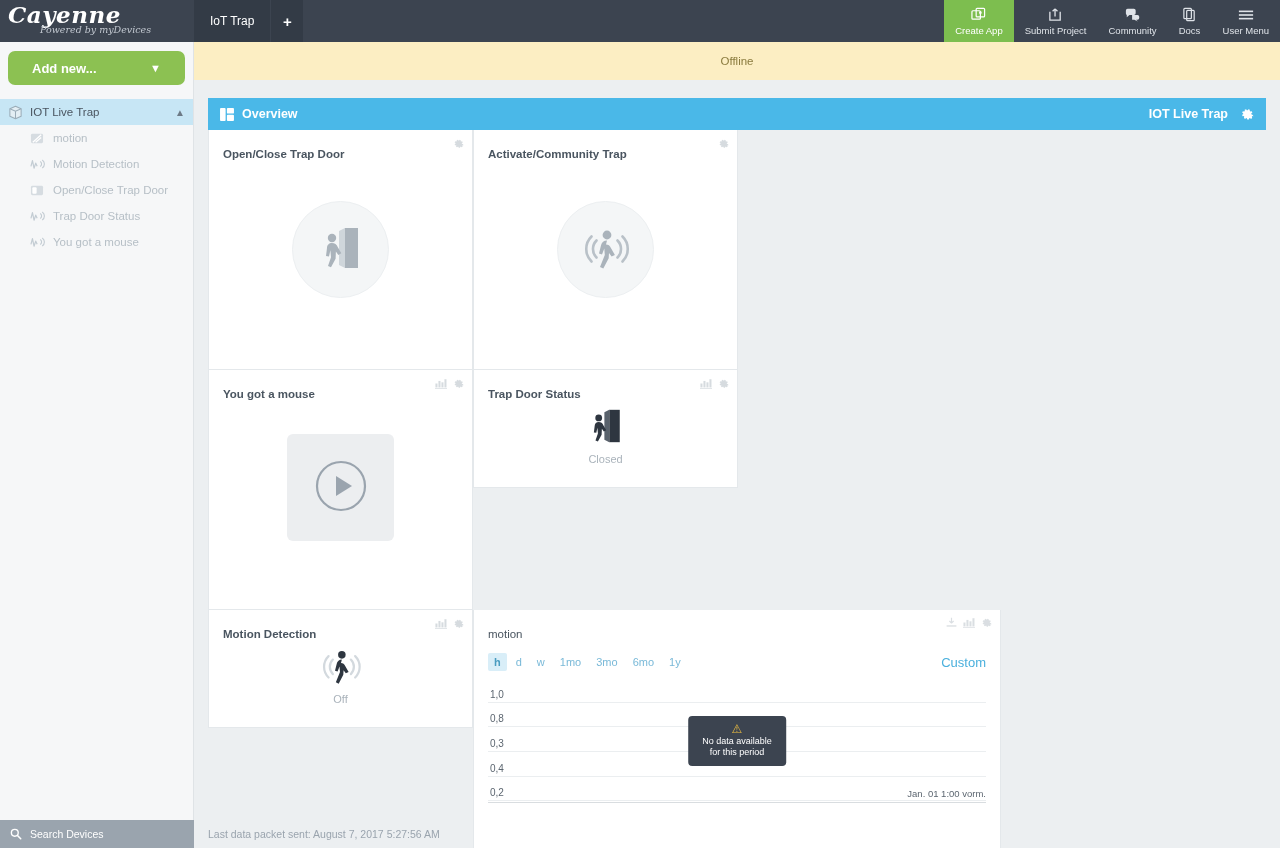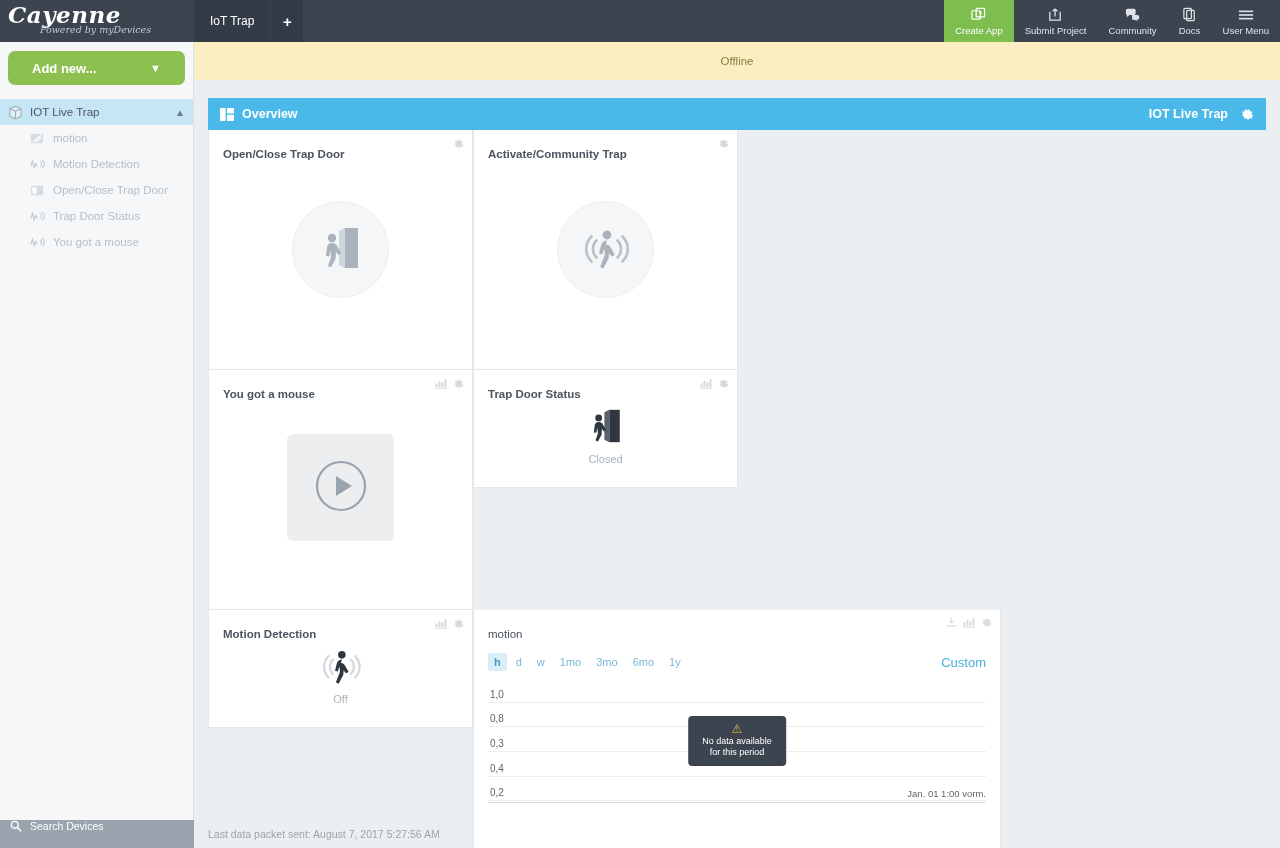--- a/index.html
+++ b/index.html
@@ -70,21 +70,21 @@
   }
   .dev-header .cube { margin-right: 7px; display: flex; }
   .dev-header .chev { margin-left: auto; font-size: 10px; color: #6d7a86; }
   .dev-item {
     height: 26px; display: flex; align-items: center; padding-left: 30px;
     font-size: 11.5px; color: #b6bfc6; cursor: pointer;
   }
   .dev-item .di-icon { width: 17px; margin-right: 6px; display: flex; align-items: center; }
   .searchbar {
     position: absolute; bottom: 0; left: 0; width: 194px; height: 28px;
-    background: #9aa4ae; display: flex; padding: 0 10px;
+    background: #9aa4ae; display: flex; align-items: center; padding: 0 10px;
     color: #fff; font-size: 10.5px; cursor: text;
   }
   .searchbar .s-icon { margin-right: 8px; display: flex; }
 
   
   .main {
     position: absolute; top: 42px; left: 194px;
     width: 1086px; height: 806px; background: #eceff1;
   }
   .offline {

